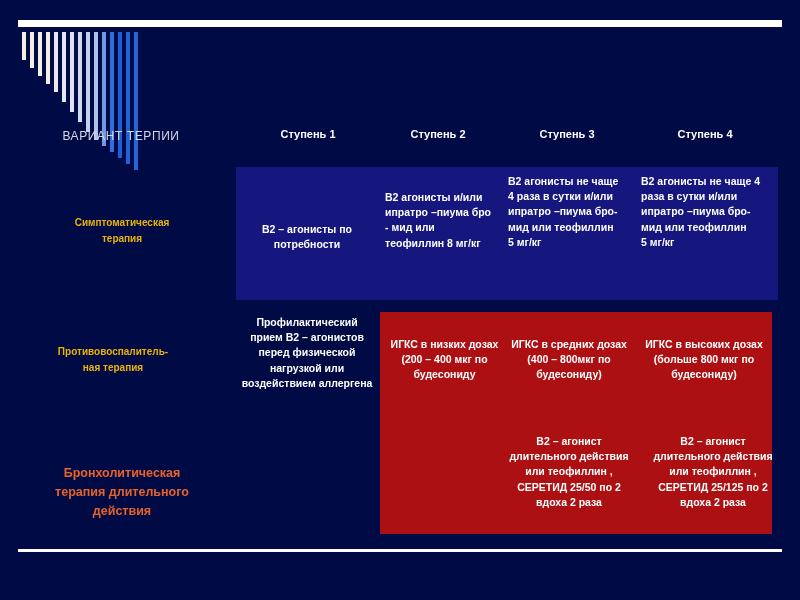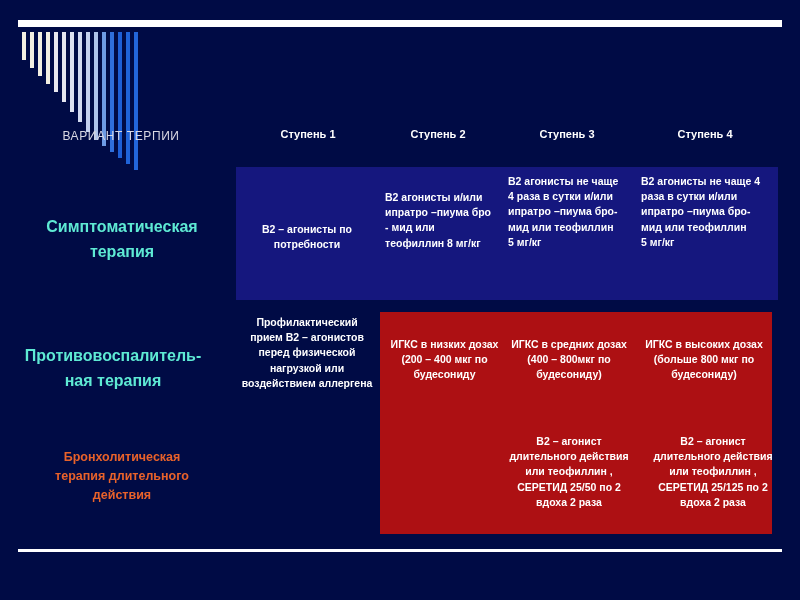--- a/index.html
+++ b/index.html
@@ -95,30 +95,30 @@
     position: absolute;
     left: 380px;
     top: 312px;
     width: 392px;
     height: 222px;
     background: #ad1013;
   }
   
   .row-label {
     position: absolute;
-    color: #5eead4;
-    font-size: 16px;
+    color: #eab308;
+    font-size: 10px;
     font-weight: bold;
     text-align: center;
     line-height: 1.55;
   }
   #row-label-1 { left: 22px; top: 215px; width: 200px; }
   #row-label-2 { left: 13px; top: 344px; width: 200px; }
   #row-label-3 {
-    left: 22px; top: 448px; width: 200px;
+    left: 22px; top: 464px; width: 200px;
     color: #e8622a;
     font-size: 12.5px;
     line-height: 1.5;
   }
   
   .cell {
     position: absolute;
     color: #ffffff;
     font-size: 10.5px;
     font-weight: bold;

